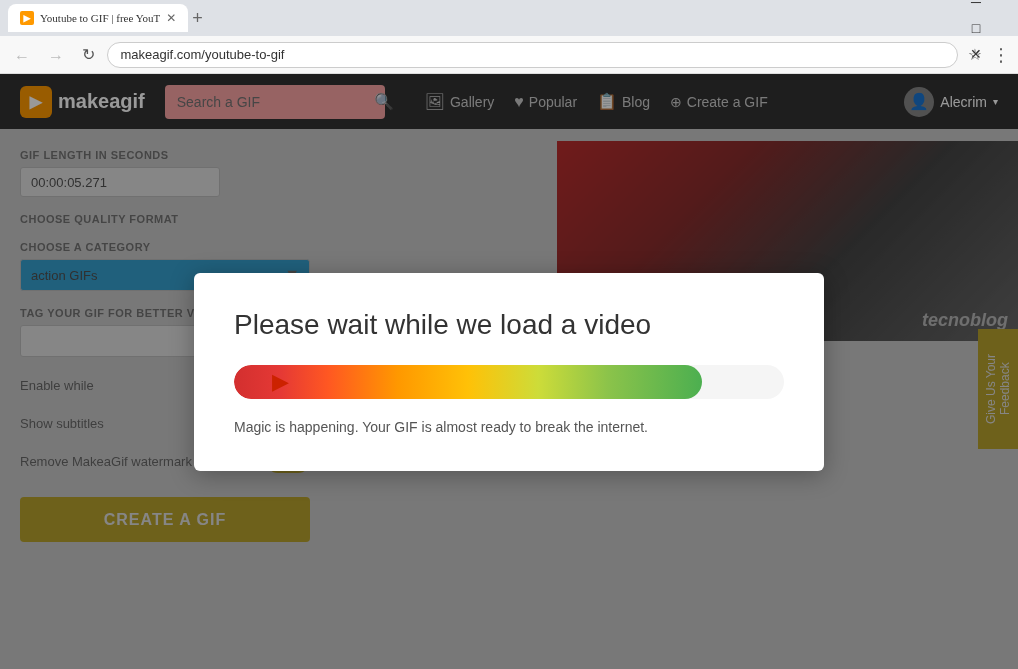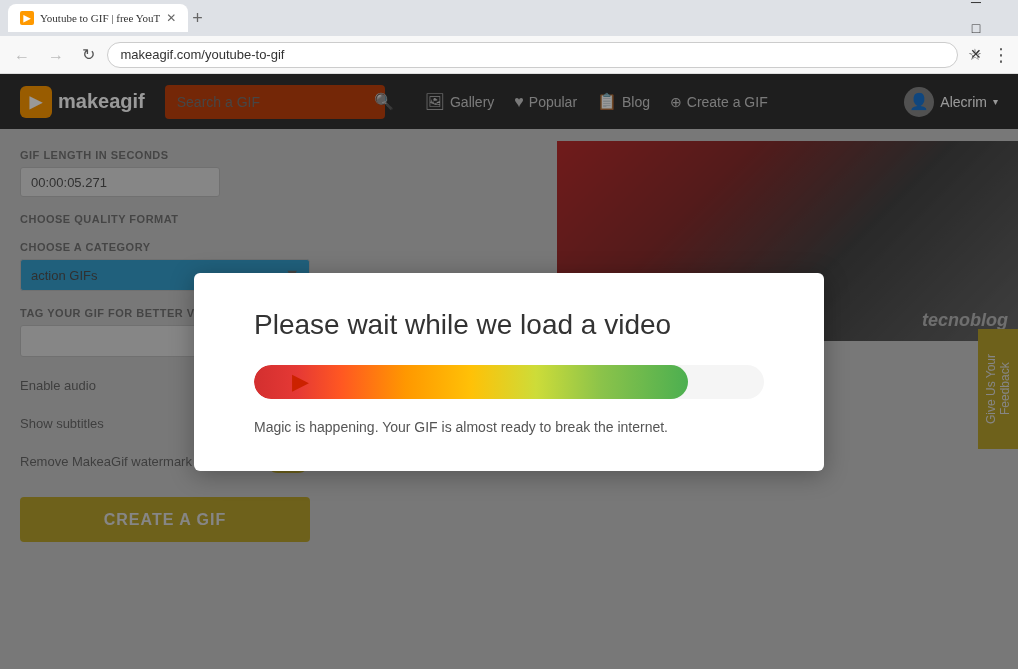--- a/index.html
+++ b/index.html
@@ -105,21 +105,21 @@
       font-size: 16px;
       font-weight: bold;
       color: white;
     }
     .logo-text {
       color: white;
       font-size: 20px;
       font-weight: bold;
     }
     .search-bar {
-      background: #c2410c;
+      background: #fca5a5;
       border: none;
       border-radius: 4px;
       padding: 0 12px;
       height: 34px;
       width: 220px;
       font-size: 14px;
       outline: none;
     }
     .search-btn {
       background: none;
@@ -325,21 +325,21 @@
       background: rgba(0,0,0,0.4);
       display: flex;
       align-items: center;
       justify-content: center;
       z-index: 100;
     }
 
     .modal {
       background: white;
       border-radius: 6px;
-      padding: 36px 60px;
+      padding: 36px 40px;
       width: 630px;
       box-shadow: 0 4px 24px rgba(0,0,0,0.3);
     }
 
     .modal-title {
       font-size: 28px;
       font-weight: normal;
       color: #333;
       margin-bottom: 24px;
     }
@@ -466,21 +466,21 @@
         </select>
         <span class="select-arrow">▼</span>
       </div>
     </div>
     <div class="form-section">
       <div class="form-label">TAG YOUR GIF FOR BETTER VISIBILITY!</div>
       <input class="tag-input" type="text" style="">
     </div>
 
     <div class="toggle-row">
-      <span class="toggle-label">Enable audio</span>
+      <span class="toggle-label">Enable while</span>
       <div class="toggle off">
         <div class="toggle-knob"></div>
       </div>
     </div>
     <div class="toggle-row">
       <span class="toggle-label">Show subtitles</span>
       <div class="toggle off">
         <div class="toggle-knob"></div>
       </div>
     </div>

